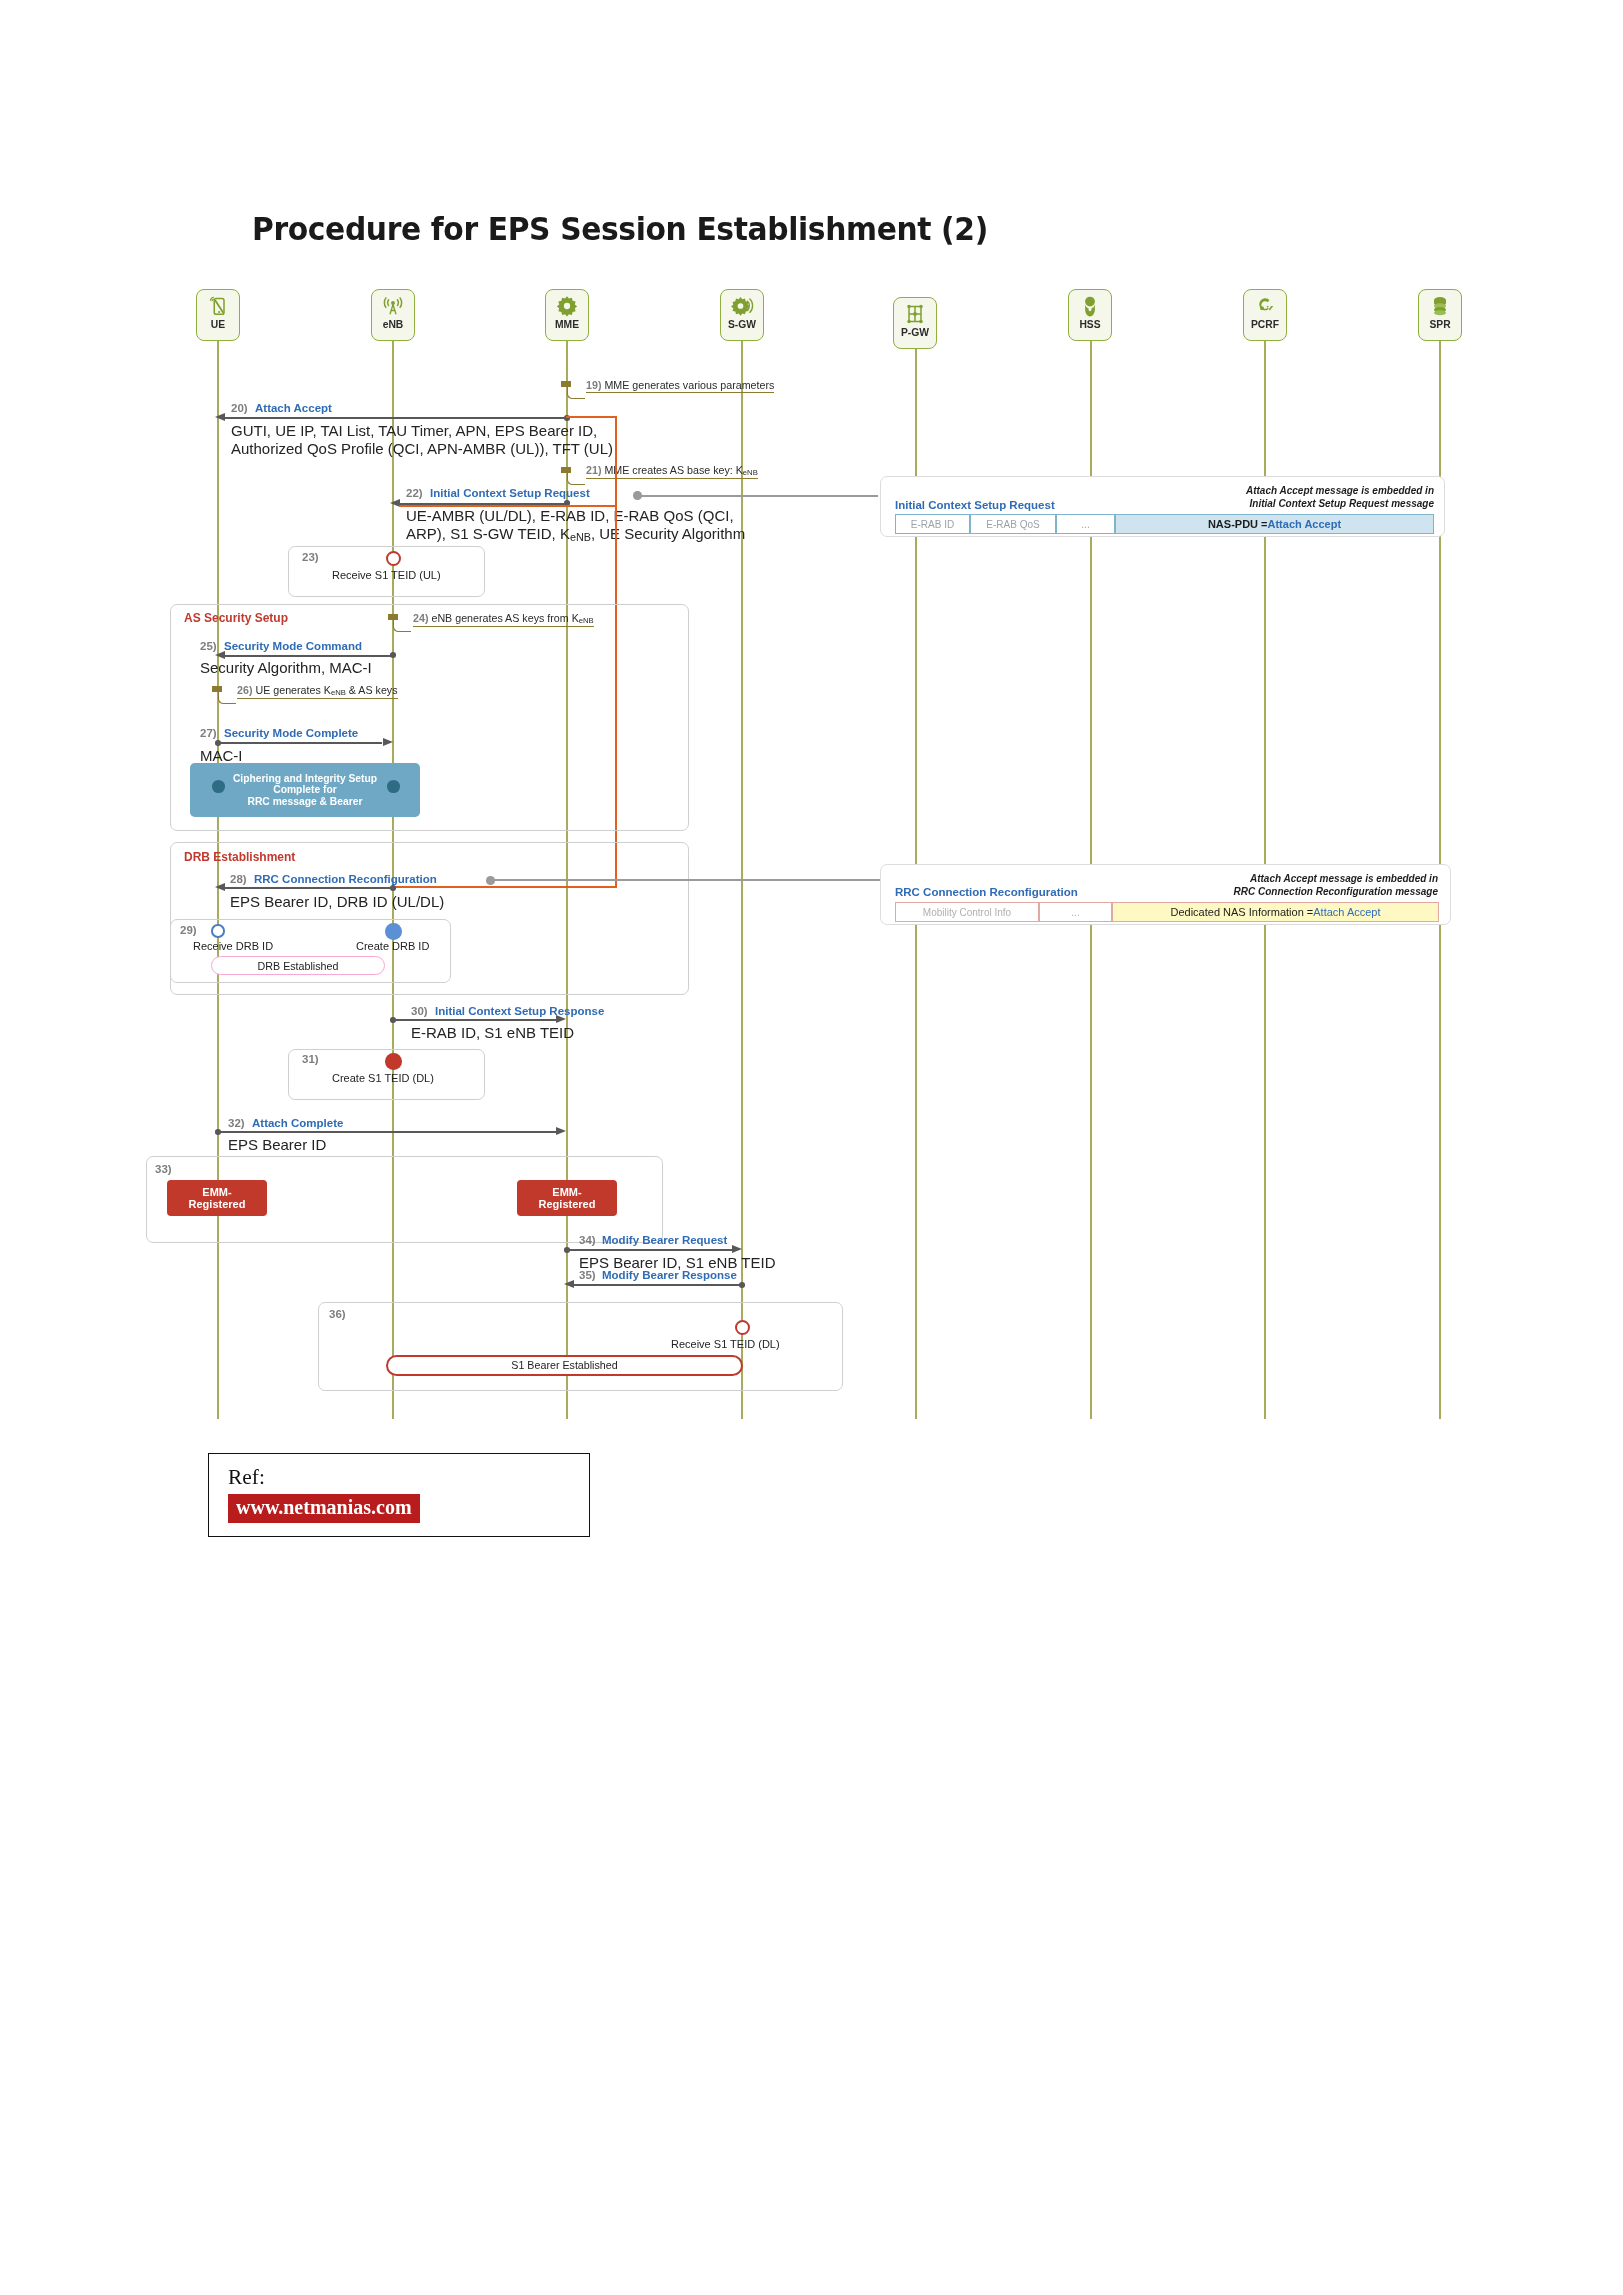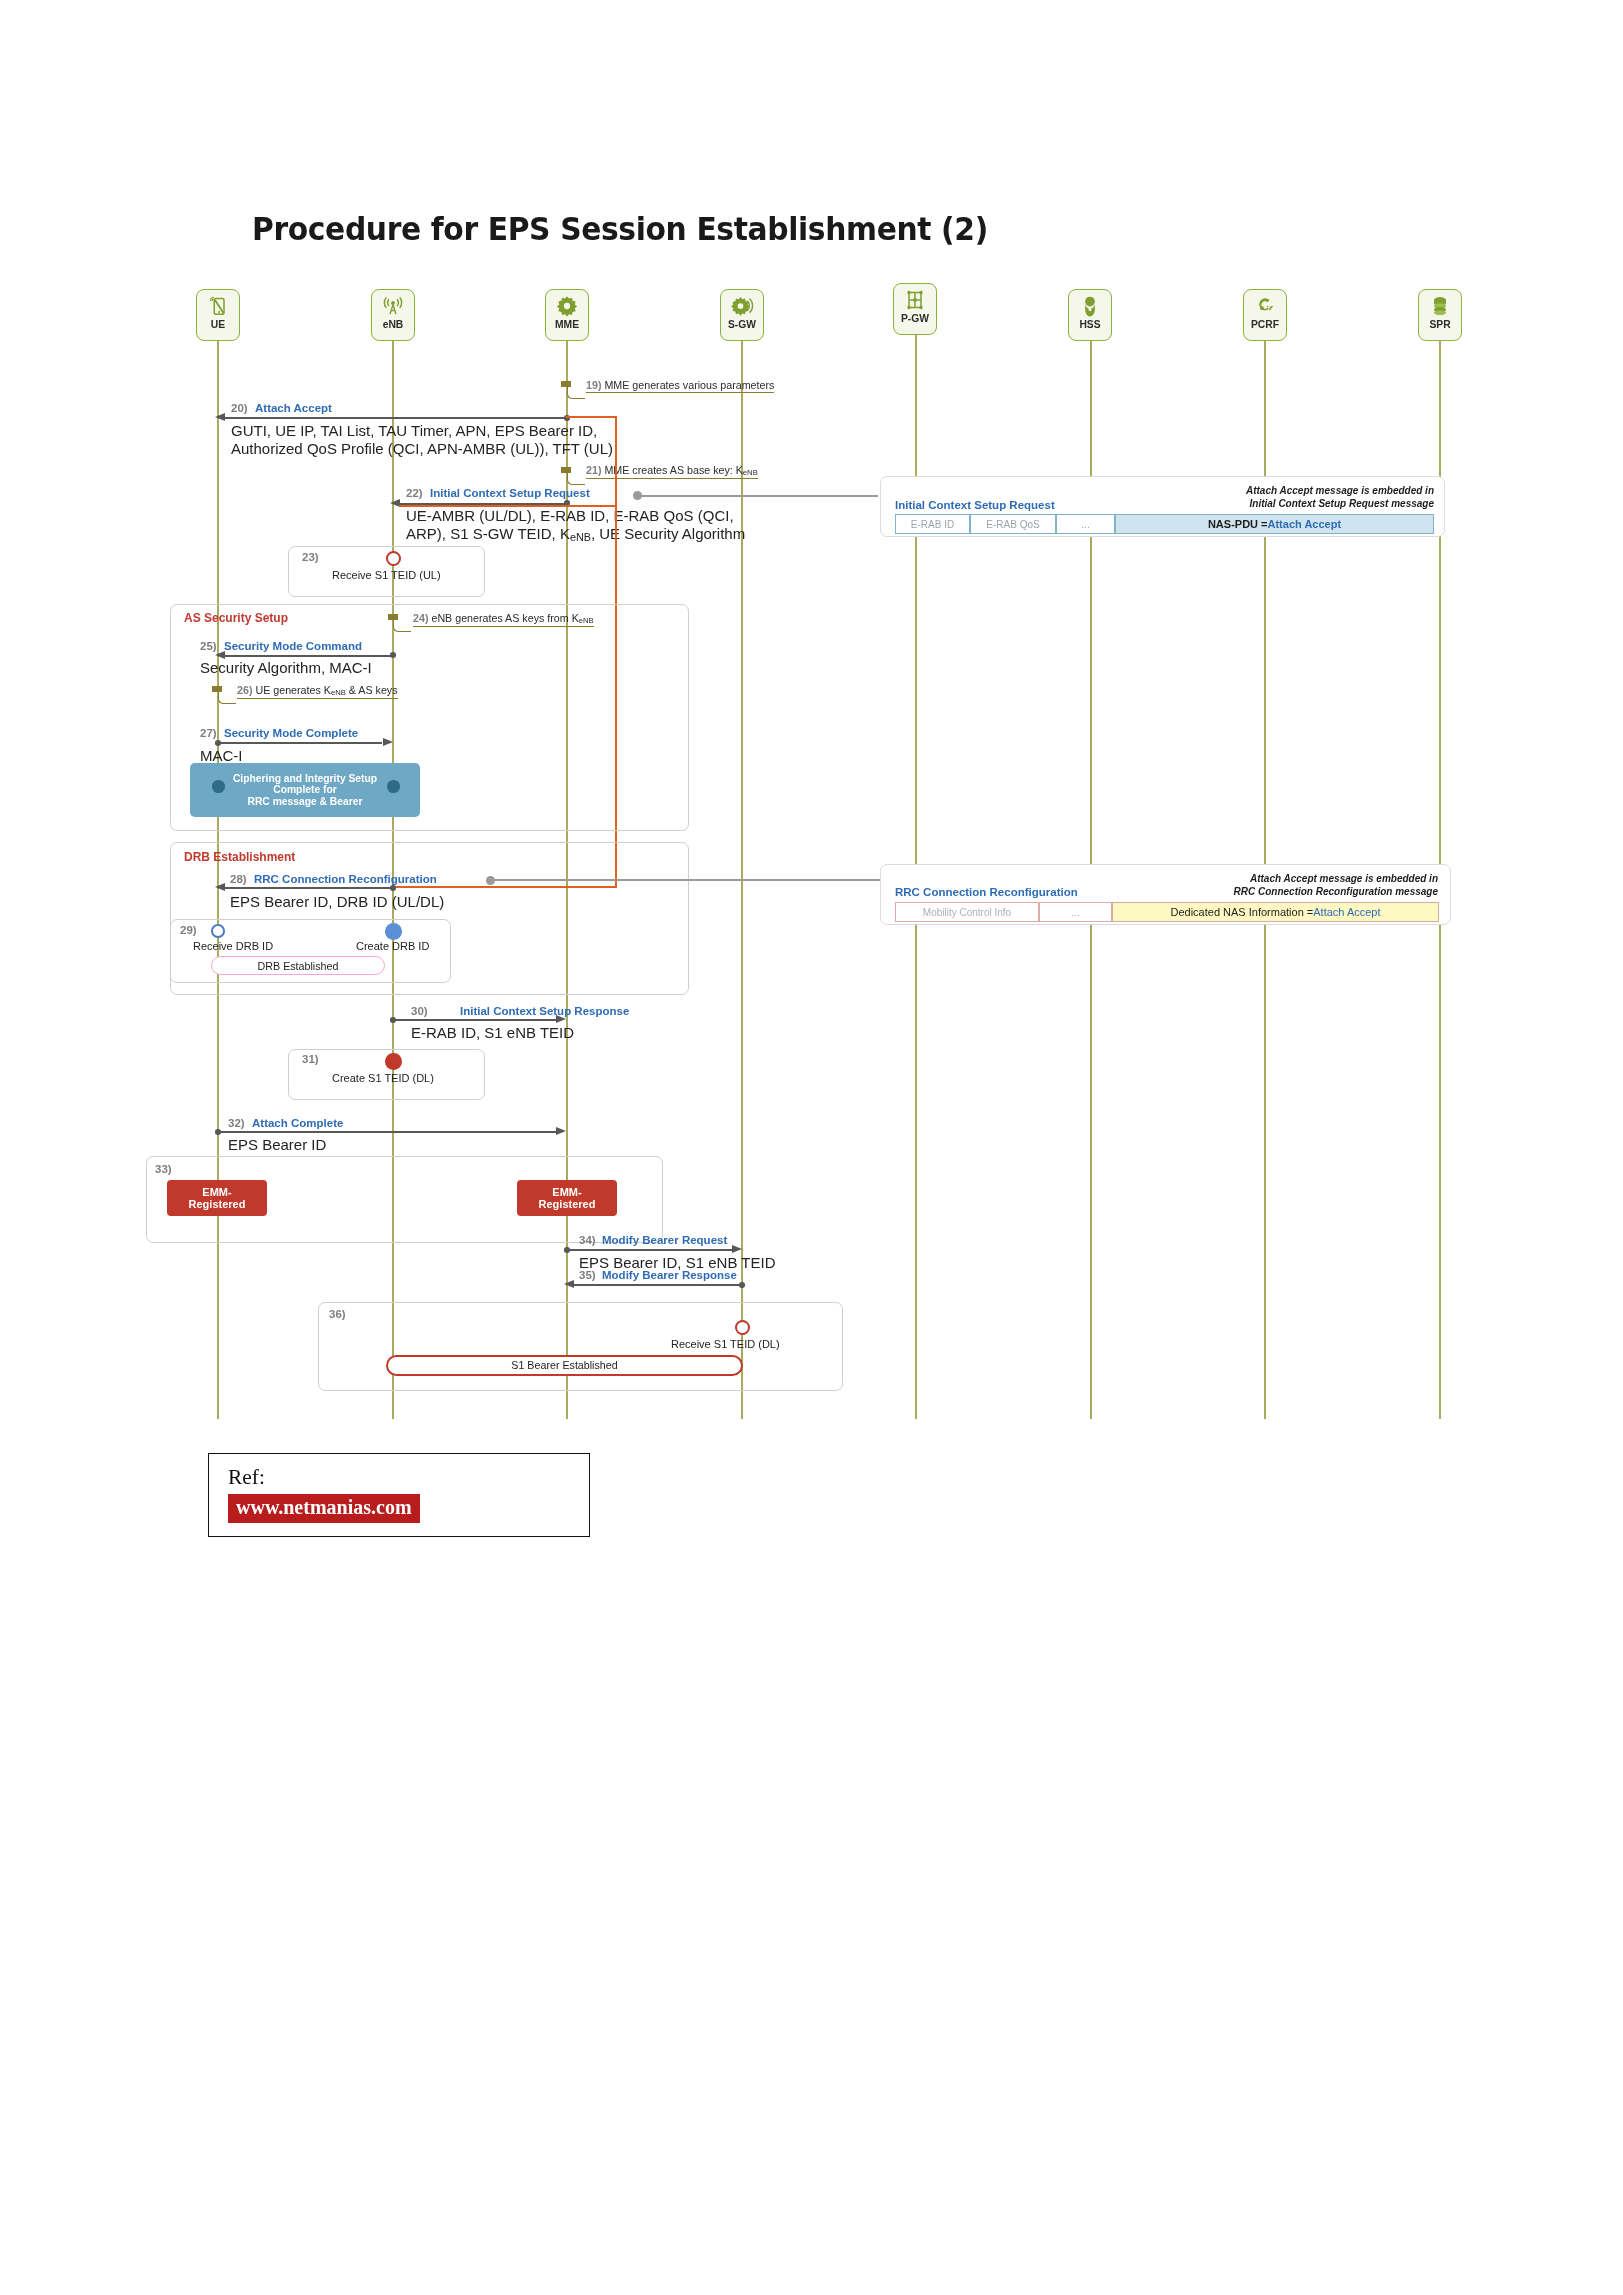--- a/index.html
+++ b/index.html
@@ -149,21 +149,21 @@
   <div class="node" style="left:720px;top:289px;">
     <svg class="glyph" viewBox="0 0 32 32">
       <path d="M14 4 l2.4 2.9 3.6-1 0.9 3.7 3.7 0.9 -1 3.6 2.9 2.4 -2.9 2.4 1 3.6 -3.7 0.9 -0.9 3.7 -3.6-1 -2.4 2.9 -2.4-2.9 -3.6 1 -0.9-3.7 -3.7-0.9 1-3.6 -2.9-2.4 2.9-2.4 -1-3.6 3.7-0.9 0.9-3.7 3.6 1z" fill="#7fa030"></path>
       <circle cx="14" cy="16" r="3.8" fill="#f4f7e9"></circle>
       <path d="M23 9 a9 9 0 0 1 0 13" fill="none" stroke="#7fa030" stroke-width="1.8"></path>
       <path d="M26 6 a13 13 0 0 1 0 19" fill="none" stroke="#7fa030" stroke-width="1.8"></path>
     </svg>
     <span class="nlabel">S-GW</span>
   </div>
 
-  <div class="node" style="left:893px;top:283px;">
+  <div class="node" style="left:893px;top:297px;">
     <svg class="glyph" viewBox="0 0 32 32">
       <g stroke="#7fa030" stroke-width="2" fill="none">
         <path d="M8 6 H24 M8 16 H24 M8 26 H24 M8 6 V26 M16 6 V26 M24 6 V26"></path>
       </g>
       <g fill="#7fa030">
         <circle cx="8" cy="6" r="2.3"></circle>
           <circle cx="24" cy="6" r="2.3"></circle>
         <circle cx="8" cy="26" r="2.3"></circle>
           <circle cx="24" cy="26" r="2.3"></circle>
         <circle cx="16" cy="16" r="2.6"></circle>
@@ -301,21 +301,21 @@
 
   <div class="frame" style="left:170px;top:919px;width:279px;height:62px;"></div>
   <div class="step-num" style="left:180px;top:924px;">29)</div>
   <div class="ring ring-blue" style="left:211px;top:924px;width:13.5px;height:13.5px;"></div>
   <div class="dot-blue" style="left:385px;top:923px;width:16.6px;height:16.6px;"></div>
   <div class="marker-txt" style="left:193px;top:940px;">Receive DRB ID</div>
   <div class="marker-txt" style="left:356px;top:940px;">Create DRB ID</div>
   <div class="capsule capsule-blue" style="left:211px;top:956px;width:174px;height:19px;">DRB Established</div>
 
   <div class="msg-num" style="left:411px;top:1005px;">30)</div>
-  <div class="msg-name" style="left:435px;top:1005px;margin-left:25px;">Initial Context Setup Response</div>
+  <div class="msg-name" style="left:435px;top:1005px;">Initial Context Setup Response</div>
   <div class="msg-line" style="left:396px;top:1019px;width:161px;"></div>
   <div class="arrow-r" style="left:556px;top:1015px;"></div>
   <div class="msg-dot" style="left:390px;top:1017px;"></div>
   <div class="msg-params" style="left:411px;top:1024px;">E-RAB ID, S1 eNB TEID</div>
 
   <div class="frame" style="left:288px;top:1049px;width:195px;height:49px;"></div>
   <div class="step-num" style="left:302px;top:1053px;">31)</div>
   <div class="dot-red" style="left:385px;top:1053px;width:16.6px;height:16.6px;"></div>
   <div class="marker-txt" style="left:332px;top:1072px;">Create S1 TEID (DL)</div>
 

